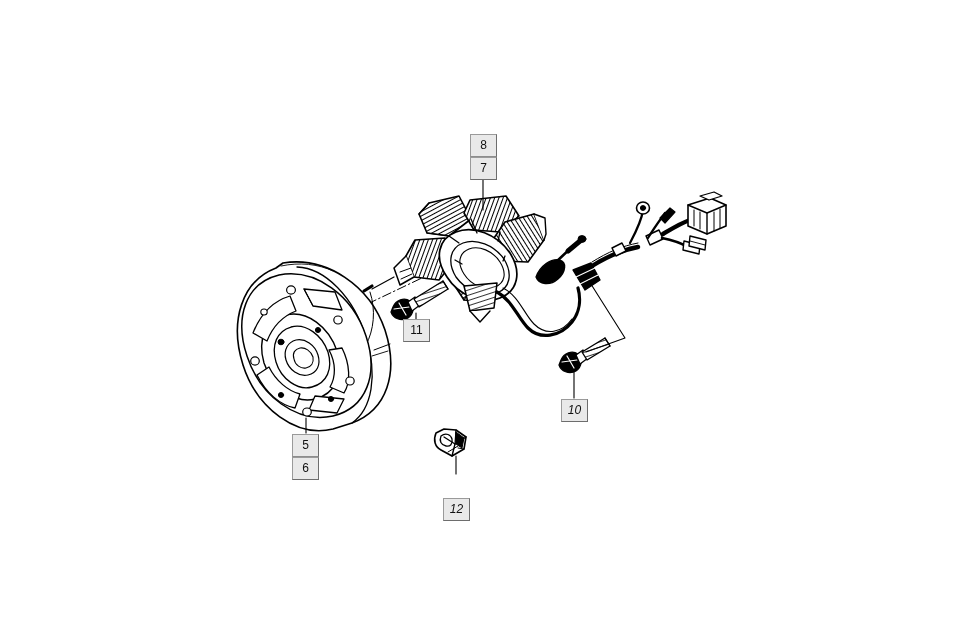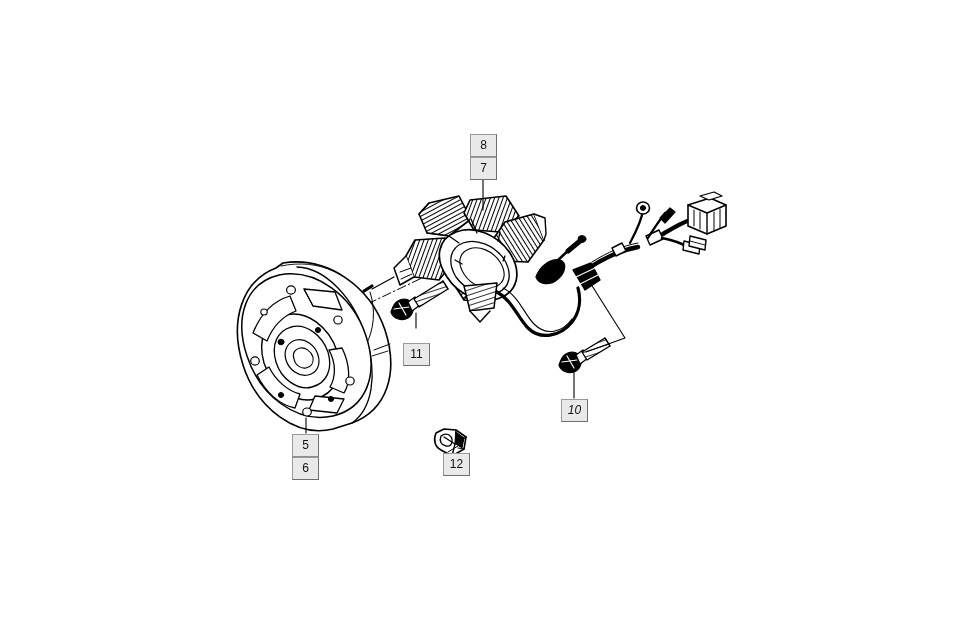--- a/index.html
+++ b/index.html
@@ -312,25 +312,25 @@
     <span>7</span>
   </div>
 
   <div class="callout stacked-top" style="left:292px; top:434px;">
     <span>5</span>
   </div>
   <div class="callout" style="left:292px; top:457px;">
     <span>6</span>
   </div>
 
-  <div class="callout" style="left:403px; top:343px;">
+  <div class="callout" style="left:403px; top:319px;">
     <span>11</span>
   </div>
 
   <div class="callout" style="left:561px; top:399px;font-style:italic;">
     <span>10</span>
   </div>
 
-  <div class="callout" style="left:443px; top:453px;">
+  <div class="callout" style="left:443px; top:498px;font-style:italic;">
     <span>12</span>
   </div>
 
 </div>
 
 </body></html>

